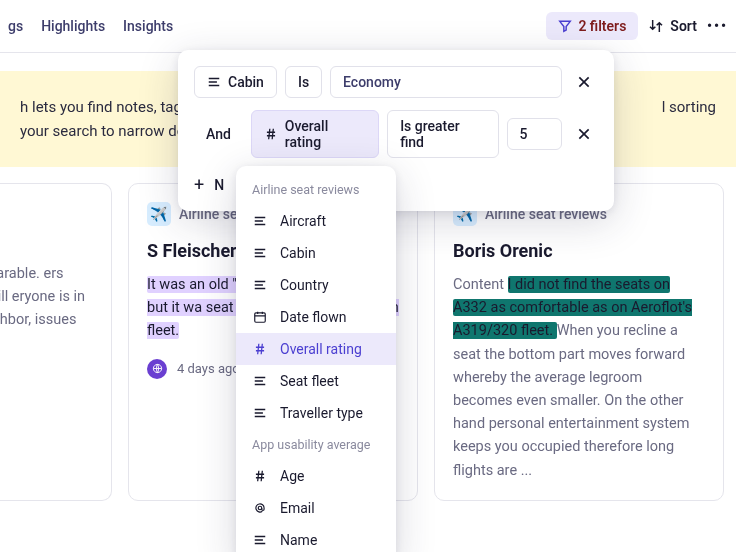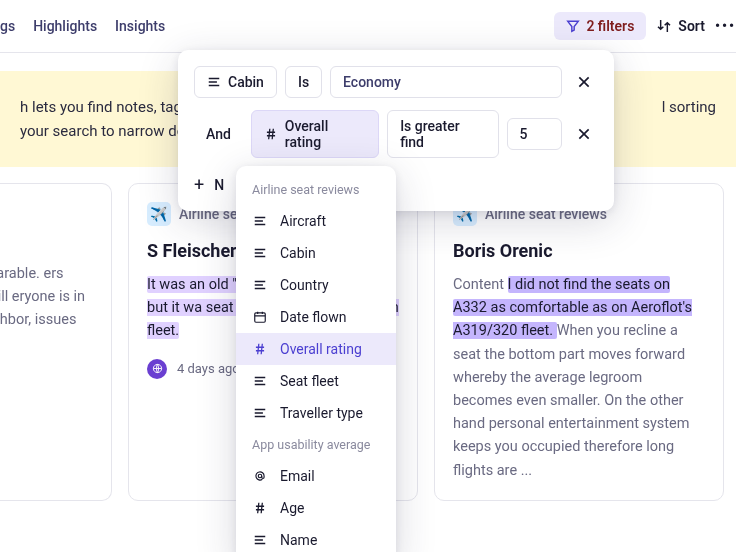--- a/index.html
+++ b/index.html
@@ -1,18 +1,18 @@
 <!DOCTYPE html>
 <html><head>
 <meta charset="utf-8">
 <style>
 * { box-sizing: border-box; margin: 0; padding: 0; }
 body { font-family: -apple-system, BlinkMacSystemFont, "Segoe UI", Roboto, sans-serif; font-size: 14px; color: #1a1a2e; background: #fff; width: 736px; height: 552px; overflow: hidden; position: relative; }
 
-.toolbar { display: flex; align-items: center; padding: 12px 0; border-bottom: 1px solid #e5e5ec; gap: 18px; }
+.toolbar { display: flex; align-items: center; padding: 12px 8px; border-bottom: 1px solid #e5e5ec; gap: 18px; }
 .toolbar-left { display: flex; gap: 18px; }
 .toolbar-left .tab { color: #3d3d6b; font-weight: 500; cursor: pointer; }
 .toolbar-right { margin-left: auto; display: flex; gap: 10px; align-items: center; }
 .filters-btn { display: flex; align-items: center; gap: 6px; background: #ece9fb; color: #7f1d1d; font-weight: 600; padding: 6px 12px; border-radius: 6px; cursor: pointer; }
 .sort-btn { display: flex; gap: 6px; color: #1a1a2e; font-weight: 600; cursor: pointer; }
 .more-btn { cursor: pointer; color: #1a1a2e; font-weight: 700; letter-spacing: 2px; }
 
 .banner { background: #fff8d4; margin: 18px 0 0 0; padding: 24px 20px; color: #2b2b3f; line-height: 1.6; font-size: 15px; }
 
 .filter-panel { position: absolute; top: 50px; left: 178px; width: 436px; background: #fff; border-radius: 10px; box-shadow: 0 10px 40px rgba(40,40,70,.18), 0 2px 8px rgba(40,40,70,.1); padding: 16px; z-index: 20; }
@@ -32,21 +32,21 @@
 .dropdown .item .ico { width: 16px; display: flex; justify-content: center; }
 
 .cards-row { display: flex; gap: 16px; padding: 16px 0 0 0; margin-left: -44px; }
 .card { width: 290px; flex-shrink: 0; border: 1px solid #e5e5ec; border-radius: 10px; padding: 18px; background: #fff; }
 .card.partial-left { width: 156px; border-left: none; border-radius: 0 10px 10px 0; padding-left: 0; }
 .card-header { display: flex; align-items: center; gap: 8px; margin-bottom: 14px; }
 .proj-icon { width: 24px; height: 24px; background: #d7edff; border-radius: 5px; display: flex; align-items: center; justify-content: center; font-size: 14px; }
 .proj-name { color: #6a6a82; font-weight: 500; font-size: 14px; }
 .card-title { font-size: 18px; font-weight: 700; margin-bottom: 12px; color: #1a1a2e; }
 .card-body { color: #6a6a82; line-height: 1.6; font-size: 14.5px; }
-.card-body .hl-pink { background: #c4b5fd; color: #1a1a2e; border-radius: 2px; }
+.card-body .hl-pink { background: #0f766e; color: #1a1a2e; border-radius: 2px; }
 .card-body .hl-purple { background: #e0d1ff; color: #1a1a2e; border-radius: 2px; }
 .card-footer { display: flex; align-items: center; gap: 10px; margin-top: 16px; color: #6a6a82; font-size: 13px; }
 .globe { width: 20px; height: 20px; border-radius: 50%; background: #6a3fd1; color: #fff; display: flex; align-items: center; justify-content: center; font-size: 11px; }
 
 svg { display: block; }
 .cursor-hand { position: absolute; font-size: 14px; pointer-events: none; }
 </style>
 </head>
 <body>
 
@@ -233,34 +233,34 @@
             <path d="M3 6h18M3 12h14M3 18h18"></path>
           </svg>
         </span>
         <span>Traveller type</span>
       </div>
     </div>
   <div id="dd-group-1">
       <div class="group-label">App usability average</div>
       <div class="item">
         <span class="ico">
+          <svg width="14" height="14" viewBox="0 0 24 24" stroke="currentColor" stroke-width="2.2" fill="none">
+            <path d="M5 9h14M5 15h14M10 3L8 21M16 3l-2 18"></path>
+          </svg>
+        </span>
+        <span>Age</span>
+      </div>
+      <div class="item">
+        <span class="ico">
           <svg width="14" height="14" viewBox="0 0 24 24" stroke="currentColor" stroke-width="2" fill="none">
             <circle cx="12" cy="12" r="3"></circle>
             <path d="M15 12v2a2 2 0 004 0v-2a7 7 0 10-3 5.7"></path>
           </svg>
         </span>
         <span>Email</span>
-      </div>
-      <div class="item">
-        <span class="ico">
-          <svg width="14" height="14" viewBox="0 0 24 24" stroke="currentColor" stroke-width="2.2" fill="none">
-            <path d="M5 9h14M5 15h14M10 3L8 21M16 3l-2 18"></path>
-          </svg>
-        </span>
-        <span>Age</span>
       </div>
       <div class="item">
         <span class="ico">
           <svg width="14" height="14" viewBox="0 0 24 24" stroke="currentColor" stroke-width="2.2">
             <path d="M3 6h18M3 12h14M3 18h18"></path>
           </svg>
         </span>
         <span>Name</span>
       </div>
     </div>

